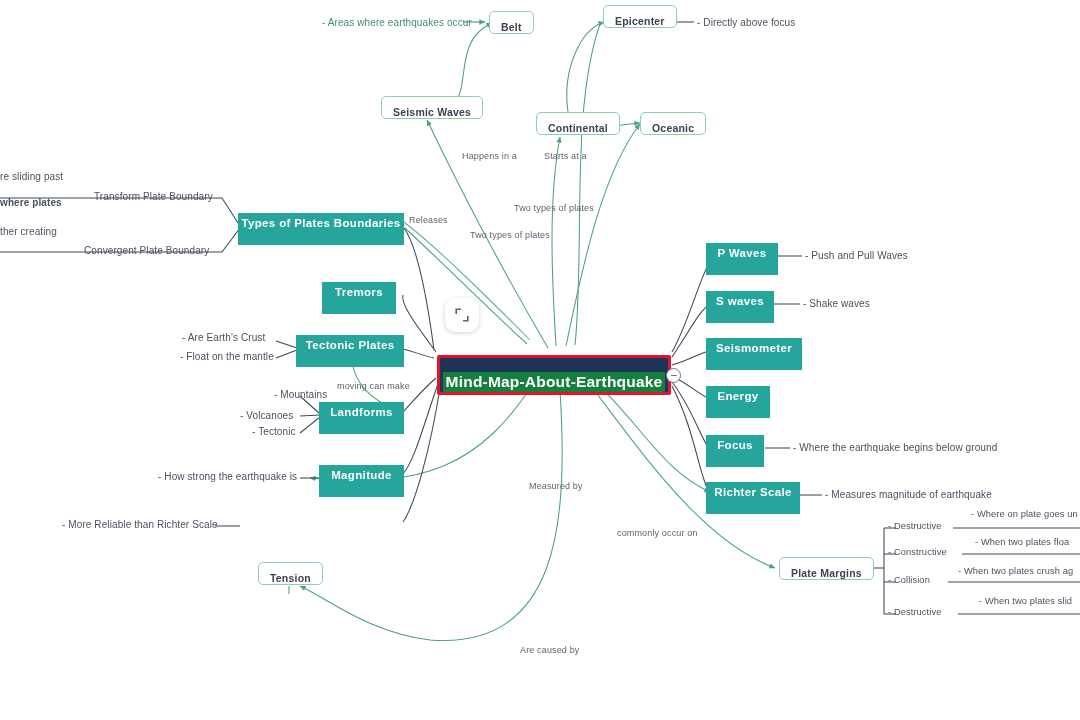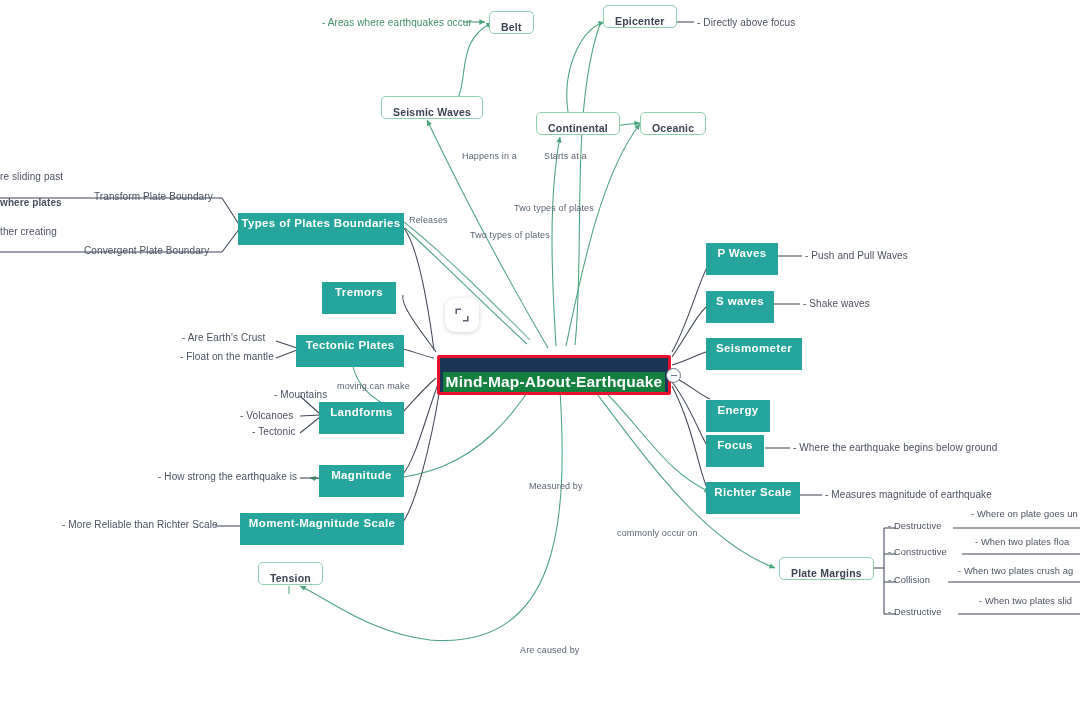--- a/index.html
+++ b/index.html
@@ -265,33 +265,30 @@
   </div>
   <div class="node teal" style="left:296px;top:335px;width:108px;">
     <span>Tectonic Plates</span>
   </div>
   <div class="node teal" style="left:319px;top:402px;width:85px;">
     <span>Landforms</span>
   </div>
   <div class="node teal" style="left:319px;top:465px;width:85px;">
     <span>Magnitude</span>
   </div>
-  <div class="node teal" style="left:240px;top:513px;width:164px;">
-    <span>Moment-Magnitude Scale</span>
-  </div>
   <div class="node teal" style="left:706px;top:243px;width:72px;">
     <span>P Waves</span>
   </div>
   <div class="node teal" style="left:706px;top:291px;width:68px;">
     <span>S waves</span>
   </div>
   <div class="node teal" style="left:706px;top:338px;width:96px;">
     <span>Seismometer</span>
   </div>
-  <div class="node teal" style="left:706px;top:386px;width:64px;margin-top:14px;">
+  <div class="node teal" style="left:706px;top:386px;width:64px;">
     <span>Energy</span>
   </div>
   <div class="node teal" style="left:706px;top:435px;width:58px;">
     <span>Focus</span>
   </div>
   <div class="node teal" style="left:706px;top:482px;width:94px;">
     <span>Richter Scale</span>
   </div>
 
   <div class="leaf green" style="left:322px;top:17px;">- Areas where earthquakes occur</div>

